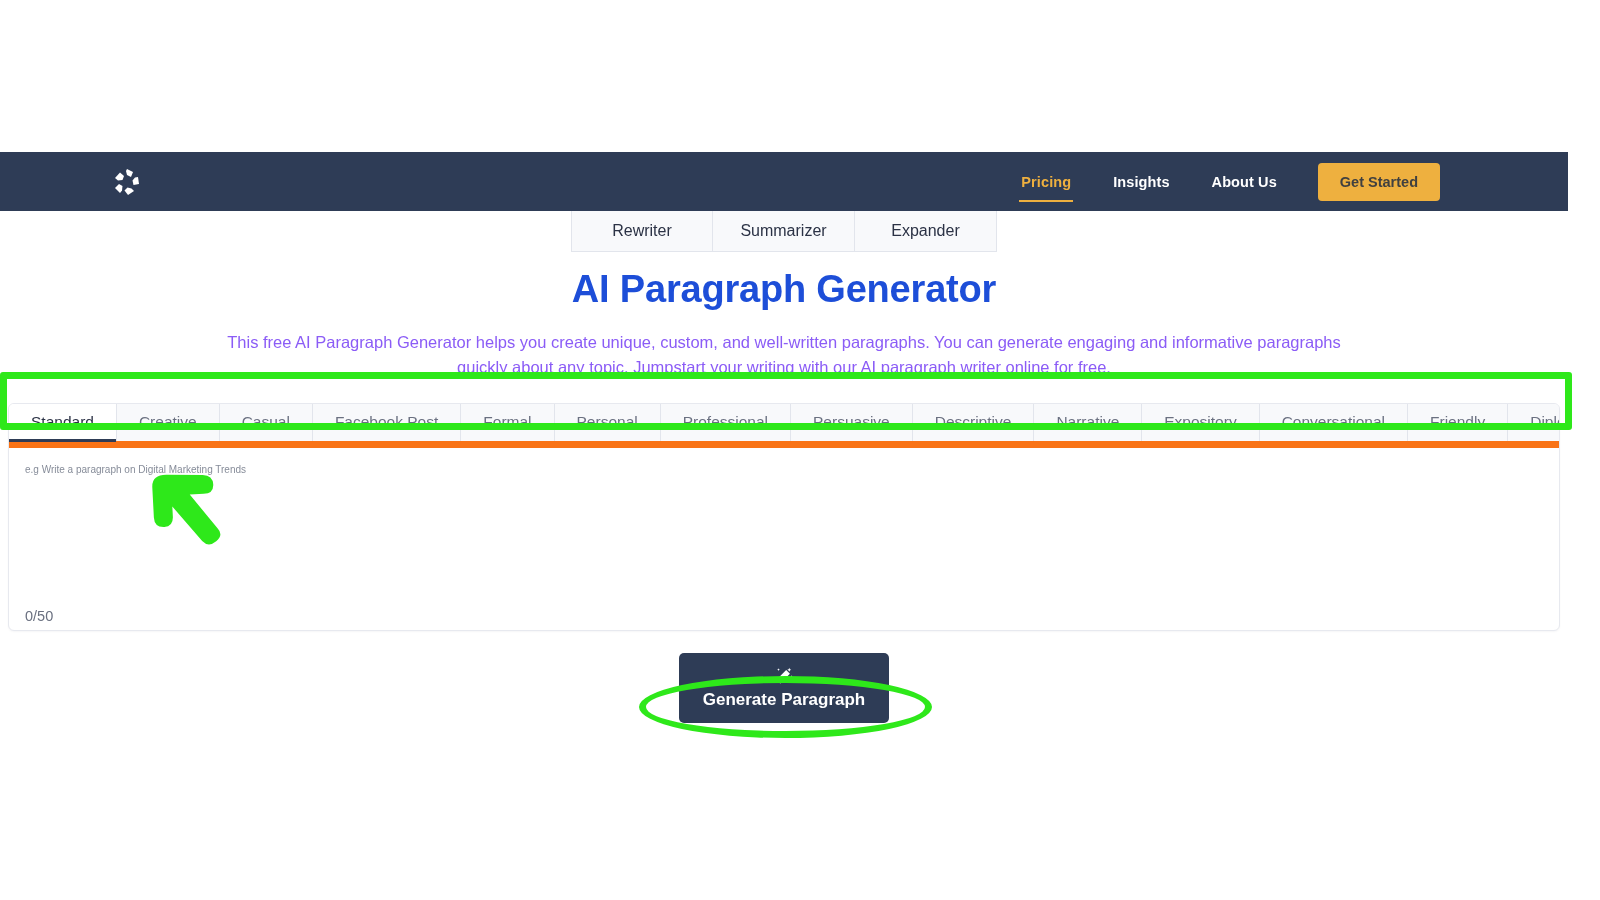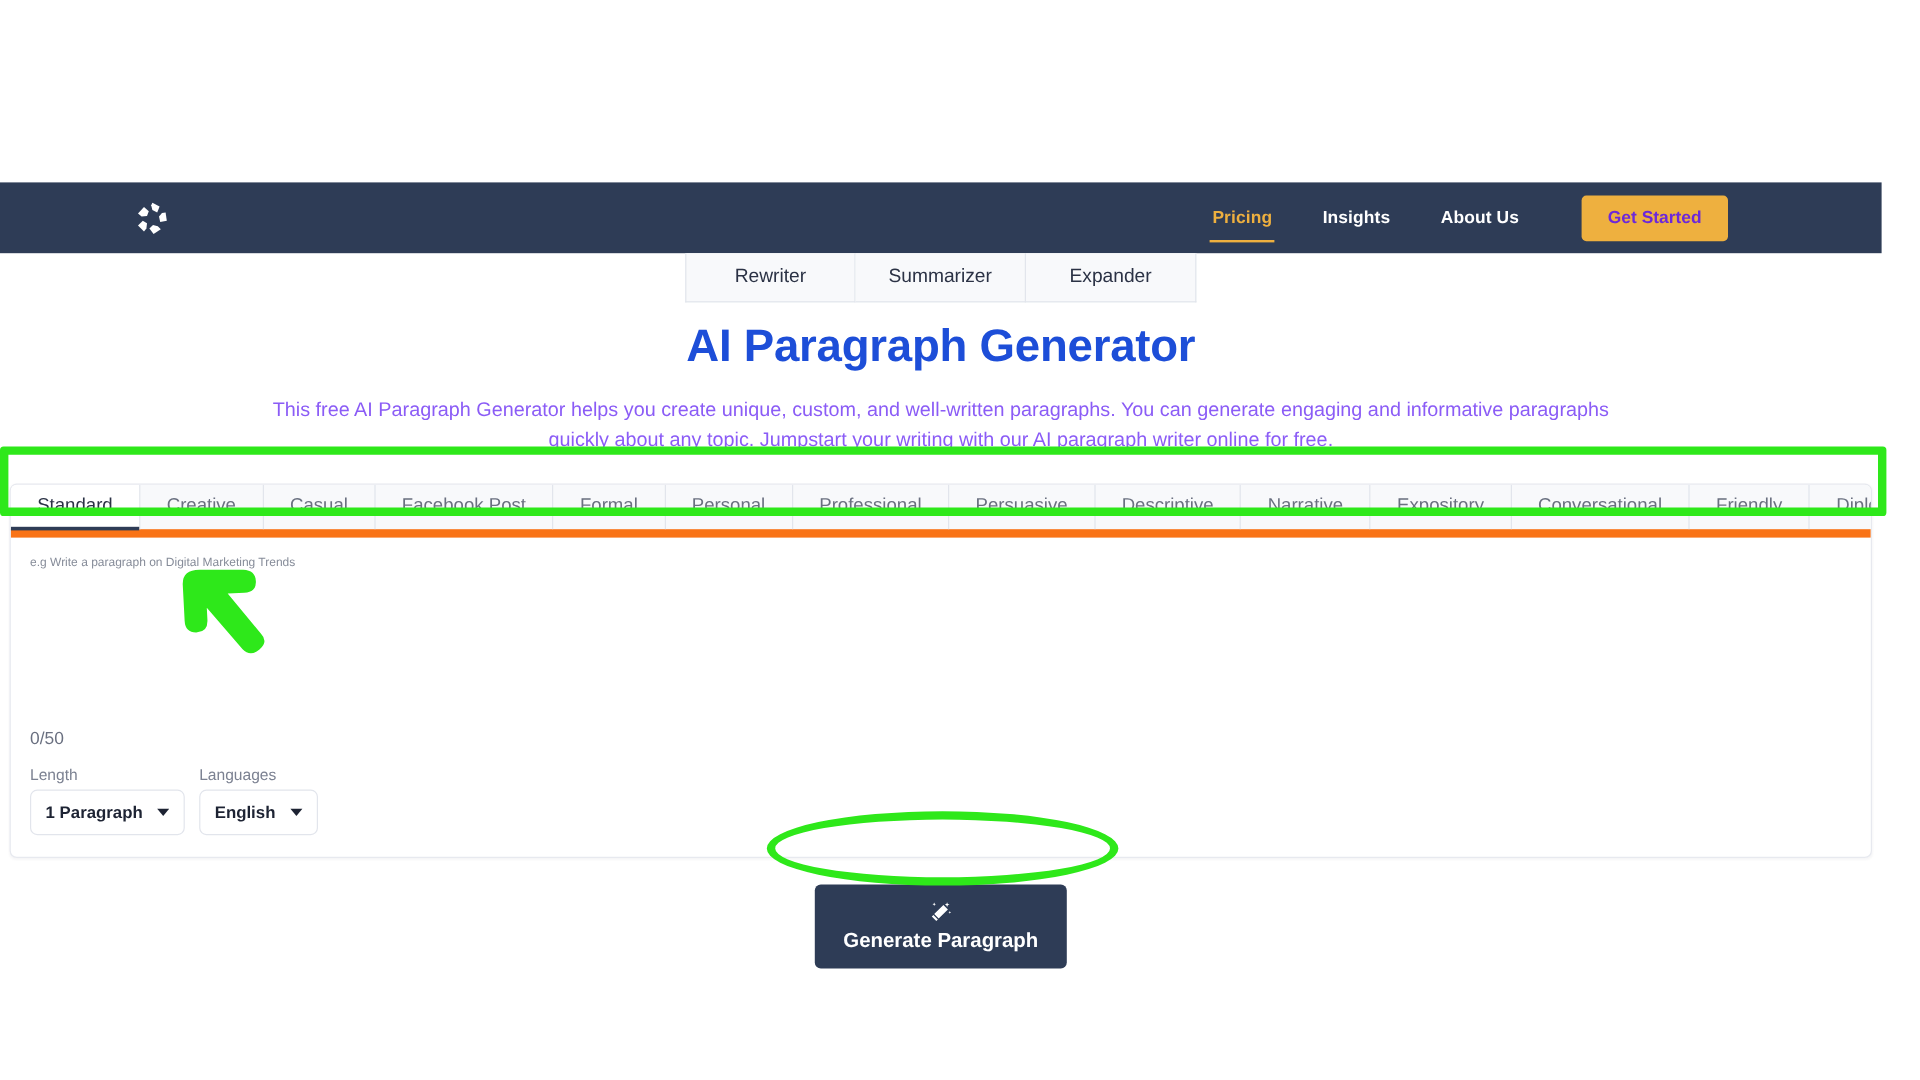--- a/index.html
+++ b/index.html
@@ -30,22 +30,22 @@
     color:#ffffff; font-size:14.5px; font-weight:bold; letter-spacing:.1px;
     padding: 6px 2px; margin: 0 38px 0 0; position:relative; white-space:nowrap;
     cursor:pointer; text-decoration:none;
   }
   .nav-link:first-child { margin-left:0; }
   .nav-link.active { color:#eeb03f; }
   .nav-link.active::after {
     content:""; position:absolute; left:0; right:0; bottom:-6px; height:2px; background:#eeb03f;
   }
   .cta {
-    background:#eeb03f; color:#6d28d9; font-size:14.5px; font-weight:bold;
-    border:none; border-radius:4px; padding:11px 22px; cursor:pointer; margin-left:12px;
+    background:#eeb03f; color:#404040; font-size:14.5px; font-weight:bold;
+    border:none; border-radius:4px; padding:11px 22px; cursor:pointer; margin-left:1px;
     font-family:"Liberation Sans", sans-serif;
   }
 
   
   .tooltabs { display:flex; justify-content:center; background:#fff; }
   .tooltabs-inner { display:flex; }
   .tooltab {
     min-width:142px; height:41px; display:flex; align-items:center; justify-content:center;
     font-size:16px; color:#2b3245; background:#f8f9fb;
     border-right:1px solid #e2e5ec; border-bottom:1px solid #e2e5ec;
@@ -212,36 +212,20 @@
           <div class="styletab">
             <span>Diplomatic</span>
           </div>
         </div>
 
       <div class="editor">
         <div class="ph">e.g Write a paragraph on Digital Marketing Trends</div>
       </div>
       <div class="counter">0/50</div>
 
-      <div class="controls">
-        <div class="ctrl">
-          <span class="ctrl-label">Length</span>
-          <div class="select">
-            <span>1 Paragraph</span>
-            <span class="caret"></span>
-          </div>
-        </div>
-        <div class="ctrl">
-          <span class="ctrl-label">Languages</span>
-          <div class="select">
-            <span>English</span>
-            <span class="caret"></span>
-          </div>
-        </div>
-      </div>
     </div>
 
     <div class="gen-row">
       <button class="gen-btn">
         <span class="wand">
           <svg width="20" height="20" viewBox="0 0 24 24" fill="#ffffff" aria-hidden="true">
             <path d="M14.6 4.9l4.5 4.5-9.2 9.2-4.5-4.5 9.2-9.2zm-10 10l4.5 4.5-1.6 1.6-4.5-4.5 1.6-1.6z"></path>
             <path d="M18.3 2.2l.7 1.7 1.7.7-1.7.7-.7 1.7-.7-1.7-1.7-.7 1.7-.7.7-1.7z"></path>
             <path d="M5.4 2.6l.5 1.2 1.2.5-1.2.5-.5 1.2-.5-1.2-1.2-.5 1.2-.5.5-1.2z"></path>
             <path d="M21 11l.4 1 1 .4-1 .4-.4 1-.4-1-1-.4 1-.4.4-1z"></path>

